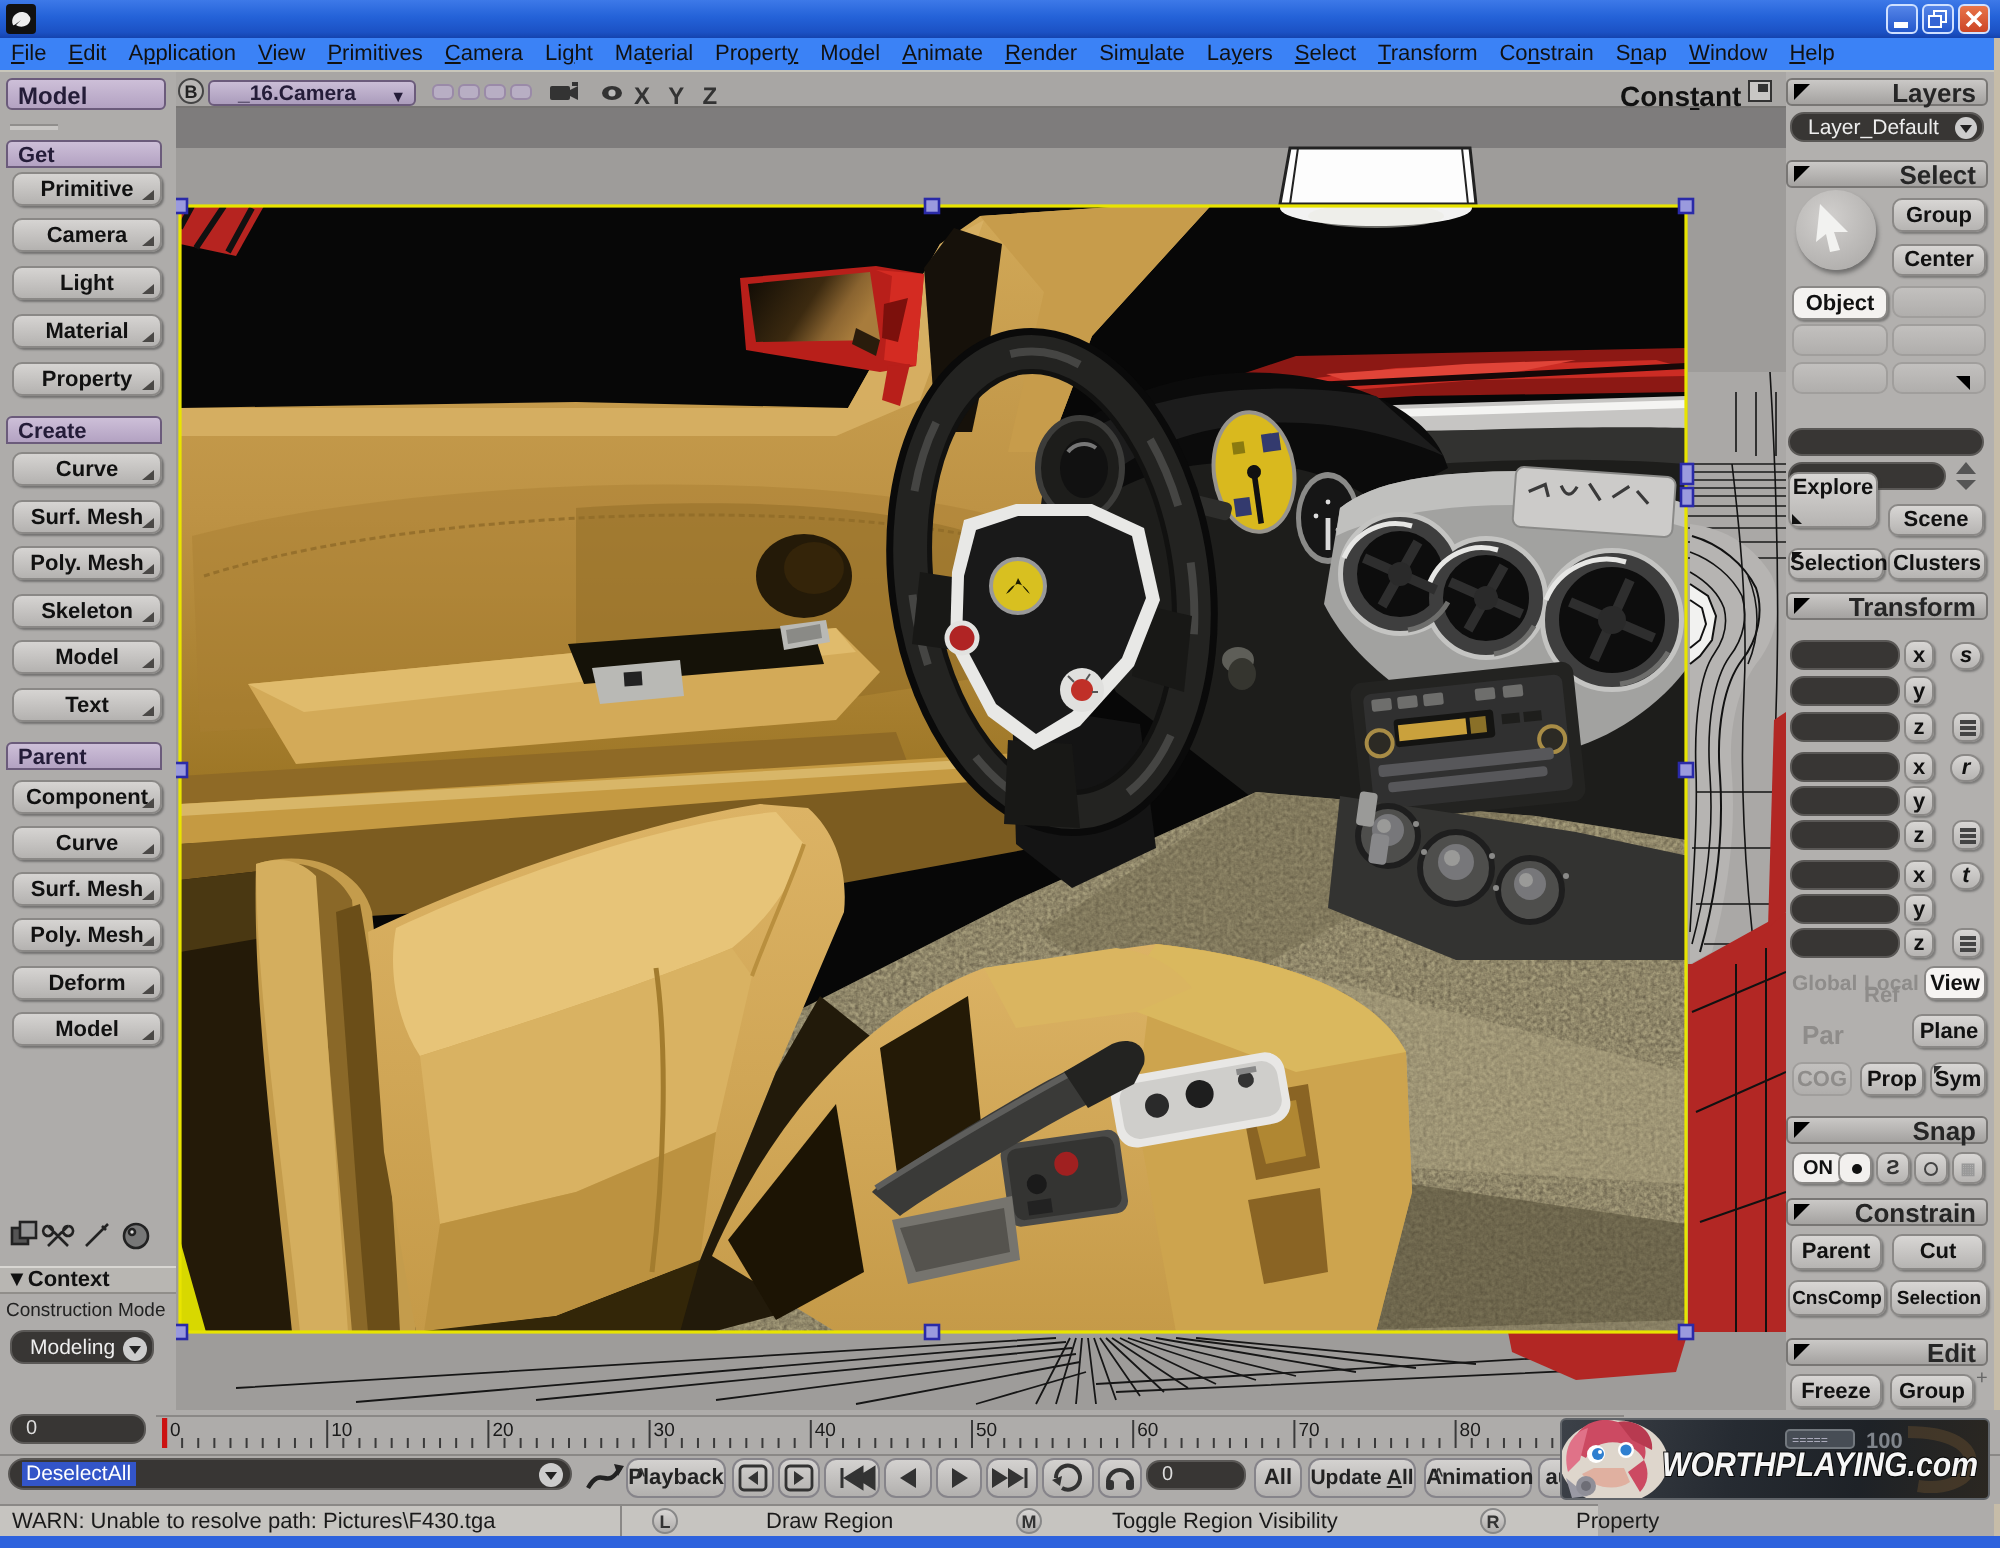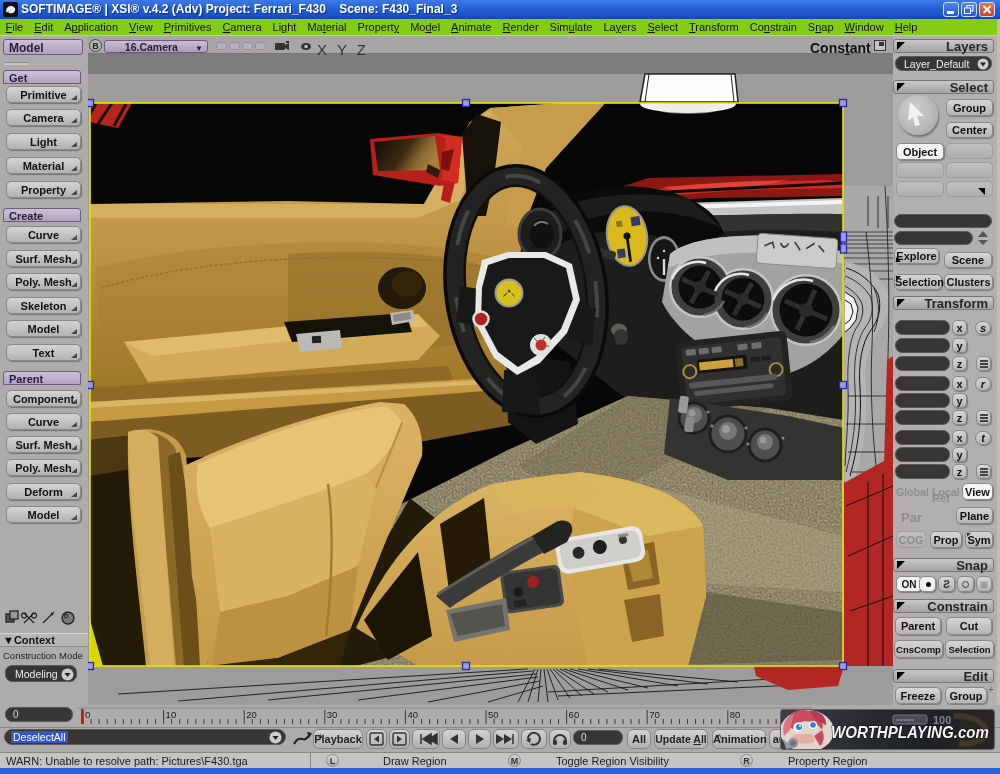--- a/index.html
+++ b/index.html
@@ -2,52 +2,51 @@
 <html><head><meta charset="utf-8"><style>
 *{margin:0;padding:0;box-sizing:border-box}
 html,body{width:1000px;height:774px;overflow:hidden}
 body{font-family:"Liberation Sans",sans-serif;position:relative;background:#aeacaa}
 .abs{position:absolute}
 
 #title{left:0;top:0;width:1000px;height:19px;background:linear-gradient(#3d79e8 0%,#2462d8 45%,#1b51c4 85%,#1443ae 100%);color:#fff;font-size:12px;font-weight:bold}
 #title .txt{position:absolute;left:21px;top:2px;white-space:nowrap;text-shadow:1px 1px 1px #0a2a80}
 .wbtn{position:absolute;top:2px;width:16px;height:15px;border-radius:3px;border:1px solid #cfe0ff;color:#fff;font-size:10px;line-height:12px;text-align:center}
 
-#menu{left:0;top:19px;width:1000px;height:17px;background:#84cc16;border-bottom:1px solid #c8c6ba;font-size:11px;color:#111;white-space:nowrap}
+#menu{left:0;top:19px;width:1000px;height:17px;background:#3b82f6;border-bottom:1px solid #c8c6ba;font-size:11px;color:#111;white-space:nowrap}
 #menu span{display:inline-block;padding:2px 5.5px 0 5.5px}
 #menu u{text-decoration:underline}
 
 #ltb{left:0;top:36px;width:88px;height:669px;background:#aeacaa}
 .lhead{position:absolute;left:3px;width:78px;height:14px;background:linear-gradient(#cdbfd8,#b3a2c2);border:1px solid #6b5b7b;border-radius:3px 3px 0 0;font-size:11px;font-weight:bold;color:#241c38;padding:0px 0 0 5px;line-height:14px}
 .lbtn{position:absolute;left:6px;width:75px;height:17px;background:linear-gradient(#d6d4d2,#b4b2b0);border:1px solid #8a8886;border-radius:5px;font-size:11px;font-weight:bold;color:#111;text-align:center;line-height:16px;box-shadow:1px 1px 1px rgba(60,60,60,.5)}
 .lbtn i{position:absolute;right:3px;bottom:2px;width:0;height:0;border-left:6px solid transparent;border-bottom:5px solid #4a4846;font-style:normal}
 
 #rp{left:893px;top:36px;width:104px;height:716px;background:#b2b0ae}
 .rhead{position:absolute;left:0px;width:101px;height:14px;background:linear-gradient(#cac8c6,#a4a2a0);border:1px solid #787674;border-radius:3px;font-size:13px;font-weight:bold;color:#262626;text-align:right;padding-right:5px;line-height:13px}
 .rhead b{position:absolute;left:3px;top:2px;width:0;height:0;border-top:8px solid #000;border-right:8px solid transparent}
 .rbtn{position:absolute;background:linear-gradient(#d8d6d4,#b6b4b2);border:1px solid #8a8886;border-radius:5px;font-size:11px;font-weight:bold;color:#111;text-align:center;box-shadow:1px 1px 1px rgba(60,60,60,.45)}
 .dark{position:absolute;background:#383634;border-radius:7px;border:1px solid #5a5856;color:#eee}
 .ghost{position:absolute;background:linear-gradient(#c2c0be,#b0aeac);border:1px solid #a09e9c;border-radius:5px}
 
 #ruler{left:0;top:705px;width:1000px;height:23px;background:#aeacaa;border-bottom:1px solid #8a8886}
 
 #prow{left:0;top:728px;width:1000px;height:24px;background:#aeacaa}
 .pbtn{position:absolute;top:1px;height:20px;background:linear-gradient(#d4d2d0,#b2b0ae);border:1px solid #86848a;border-radius:6px;color:#222;font-weight:bold;font-size:11px;text-align:center}
 
-#status{left:0;top:752px;width:1000px;height:16px;background:#c6c4c0;border-top:1px solid #8a8886;font-size:11px;color:#1a1a1a}
+#status{left:0;top:752px;width:799px;height:16px;background:#c6c4c0;border-top:1px solid #8a8886;font-size:11px;color:#1a1a1a}
 #bluebar{left:0;top:768px;width:1000px;height:6px;background:#2d62dd}
 .scirc{position:absolute;top:1px;width:13px;height:13px;border-radius:50%;background:linear-gradient(#d8d6d4,#aeacaa);border:1px solid #888;font-size:9px;font-weight:bold;text-align:center;line-height:13px;color:#333}
 </style></head>
 <body>
 <div class="abs" id="title">
  <svg class="abs" style="left:3px;top:2px" width="15" height="15">
       <rect width="15" height="15" rx="2" fill="#111"></rect>
       <path d="M3.5 10.5 C2 7 5 3.5 8.5 4 C11 4.5 12 6 11.5 7 L9 6.5 C10.5 4.5 13 6 12 8.5 C11 11.5 7 12 5 10.5 L7.5 8 C5.5 9.5 4 11 3.5 10.5Z" fill="#eee"></path>
     </svg>
- <div class="txt">SOFTIMAGE® | XSI® v.4.2 (Adv) Project: Ferrari_F430&nbsp;&nbsp;&nbsp;&nbsp;Scene: F430_Final_3</div>
  <div class="wbtn" style="left:943px;background:linear-gradient(#5585e8,#2458cc)">
       <span style="position:absolute;left:3px;bottom:2px;width:7px;height:3px;background:#fff"></span>
     </div>
  <div class="wbtn" style="left:961px;background:linear-gradient(#5585e8,#2458cc)"><svg width="14" height="13">
         <rect x="5" y="2.5" width="6" height="5.5" fill="none" stroke="#fff"></rect>
         <rect x="2.5" y="5" width="6" height="5.5" fill="#3565d5" stroke="#fff"></rect>
       </svg></div>
  <div class="wbtn" style="left:979px;background:linear-gradient(#e8754a,#cc4526)"><svg width="14" height="13">
         <path d="M3.5 3 L10.5 10 M10.5 3 L3.5 10" stroke="#fff" stroke-width="1.8"></path>
       </svg></div>
@@ -474,21 +473,21 @@
   <span style="position:absolute;left:26px;width:11px;height:8px;border:1px solid #9a8aa8;border-radius:3px;background:#b8aec4"></span>
   <span style="position:absolute;left:39px;width:11px;height:8px;border:1px solid #9a8aa8;border-radius:3px;background:#b8aec4"></span>
 </div>
 <svg class="abs" style="left:186px;top:4px" width="46" height="13">
   <rect x="1" y="3" width="10" height="7" rx="1" fill="#333"></rect>
       <polygon points="11,5 15,3 15,10 11,8" fill="#333"></polygon>
       <rect x="12" y="1" width="3" height="2" fill="#333"></rect>
   <path d="M27 6.5 a5 3.5 0 1 0 10 0 a5 3.5 0 1 0 -10 0" fill="#333"></path>
       <circle cx="32" cy="6.5" r="1.8" fill="#bbb"></circle>
 </svg>
-<div class="abs" style="left:229px;top:5px;font-size:15px;font-weight:normal;color:#333;letter-spacing:3px">X Y Z</div>
+<div class="abs" style="left:229px;top:5px;font-size:12px;font-weight:bold;color:#333;letter-spacing:3px">X Y Z</div>
 <div class="abs" style="left:722px;top:4px;font-size:14px;font-weight:bold;color:#111">Cons<u>t</u>ant</div>
 <svg class="abs" style="left:786px;top:4px" width="12" height="11">
       <rect x="0.5" y="0.5" width="11" height="10" fill="#c8c6c4" stroke="#333"></rect>
       <rect x="5" y="2" width="5" height="4" fill="#333"></rect>
     </svg>
 </div>
 
 <div class="abs" id="rp">
  <div class="rhead" style="top:3px"><b></b>Layers</div>
  <div class="dark" style="left:2px;top:20px;width:97px;height:15px;font-size:10.5px;line-height:14px"><span style="margin-left:8px">Layer_Default</span><svg style="position:absolute;right:2px;top:1px" width="12" height="12">
@@ -508,21 +507,21 @@
  <div class="ghost" style="left:53px;top:126px;width:47px;height:16px"></div>
  <div class="ghost" style="left:3px;top:145px;width:48px;height:16px"></div>
  <div class="ghost" style="left:53px;top:145px;width:47px;height:16px"></div>
  <div class="abs" style="left:85px;top:152px;width:0;height:0;border-top:7px solid #000;border-left:7px solid transparent"></div>
  <div class="dark" style="left:1px;top:178px;width:98px;height:14px"></div>
  <div class="dark" style="left:1px;top:195px;width:79px;height:14px"></div>
  <svg class="abs" style="left:83px;top:194px" width="14" height="16">
       <path d="M7 1 L12 7 L2 7 Z" fill="#555"></path>
       <path d="M2 10 L12 10 L7 15 Z" fill="#555"></path>
     </svg>
- <div class="rbtn" style="left:1px;top:212px;width:45px;height:16px;line-height:15px">Explore<span style="position:absolute;left:1px;bottom:1px;width:0;height:0;border-bottom:5px solid #111;border-right:5px solid transparent"></span></div>
+ <div class="rbtn" style="left:1px;top:200px;width:45px;height:28px;line-height:15px">Explore<span style="position:absolute;left:1px;bottom:1px;width:0;height:0;border-bottom:5px solid #111;border-right:5px solid transparent"></span></div>
  <div class="rbtn" style="left:51px;top:216px;width:48px;height:16px;line-height:15px">Scene</div>
  <div class="rbtn" style="left:1px;top:238px;width:48px;height:16px;line-height:15px"><span style="position:absolute;left:1px;top:1px;width:0;height:0;border-top:5px solid #111;border-right:5px solid transparent"></span>Selection</div>
  <div class="rbtn" style="left:51px;top:238px;width:49px;height:16px;line-height:15px">Clusters</div>
  <div class="rhead" style="top:260px"><b></b>Transform</div>
 
  <div id="tf">
       <div class="dark" style="left:2px;top:284px;width:55px;height:15px"></div>
       <div class="rbtn" style="left:59px;top:284px;width:15px;height:15px;line-height:14px;font-size:11px">x</div>
       <div class="rbtn" style="left:82px;top:285px;width:16px;height:14px;border-radius:8px;line-height:13px;font-style:italic">s</div>
       <div class="dark" style="left:2px;top:302px;width:55px;height:15px"></div>

